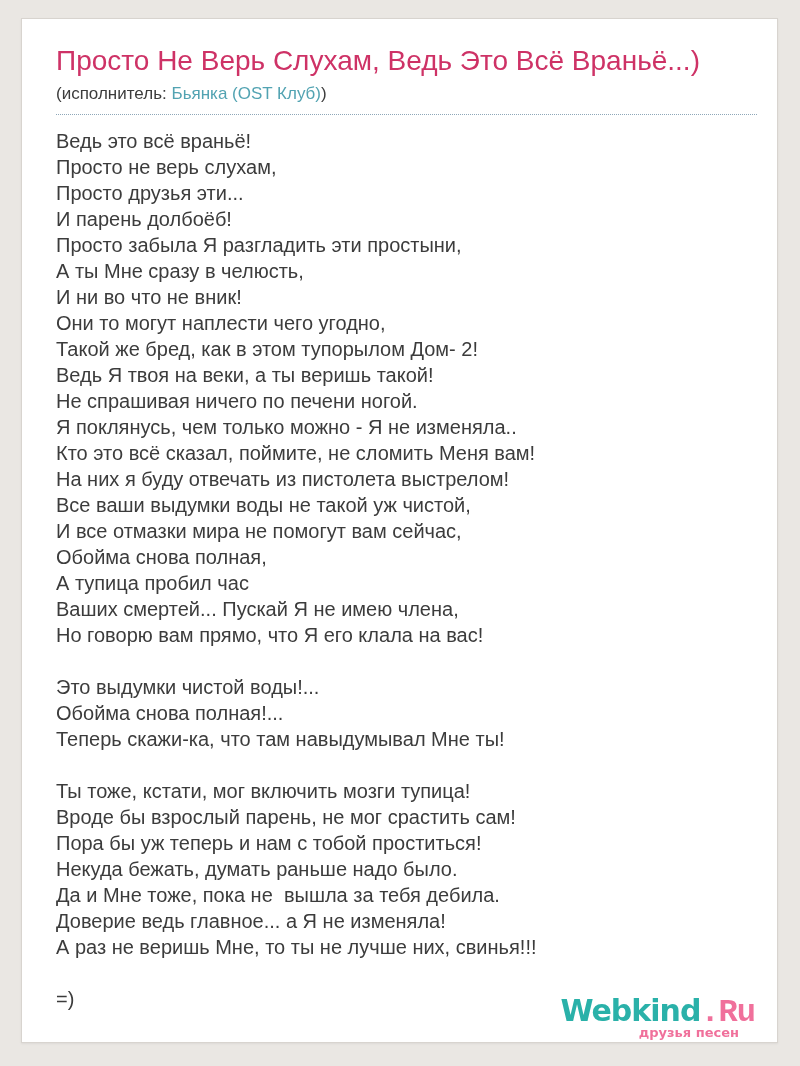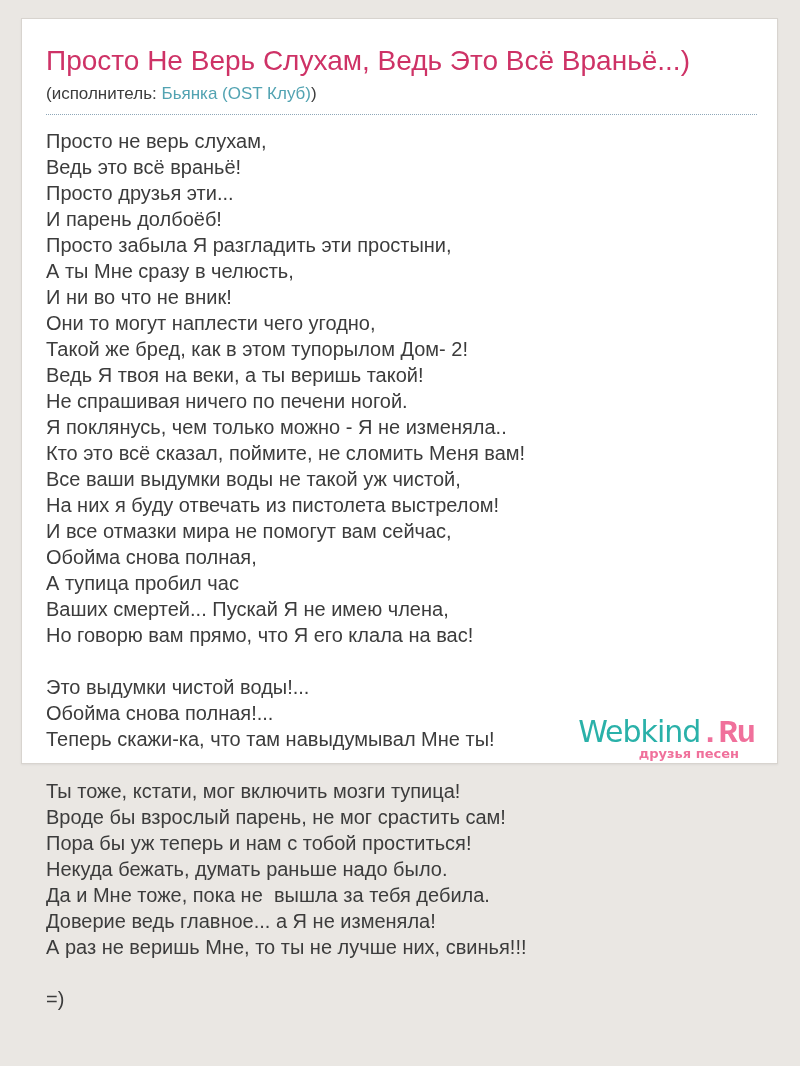--- a/index.html
+++ b/index.html
@@ -21,25 +21,25 @@
     background-image:
       radial-gradient(rgba(255,255,255,0.55) 15%, rgba(0,0,0,0) 18%),
       radial-gradient(rgba(190,185,178,0.28) 15%, rgba(0,0,0,0) 18%);
     background-size:4px 4px;
     background-position:0 0, 2px 2px;
     position:relative;
   }
   .card{
     position:absolute;
     left:21px; top:18px;
-    width:757px; height:746px;
+    width:757px; height:1025px;
     background:var(--card-bg);
     border:1px solid var(--card-border);
     box-shadow:0 1px 2px rgba(0,0,0,0.06);
-    padding:26px 20px 0 24px;
+    padding:26px 20px 0 34px;
   }
   .song-title{
     font-size:28px;
     font-weight:400;
     color:var(--title-color);
     line-height:1.15;
     white-space:nowrap;
   }
   .artist-line{
     margin-top:7px;
@@ -74,21 +74,21 @@
     position:absolute;
     right:22px;
     bottom:3px;
     text-align:right;
     line-height:1;
     text-decoration:none;
     display:block;
   }
   .logo-main{
     font-family:"DejaVu Sans", sans-serif;
-    font-weight:400;
+    font-weight:700;
     font-size:30px;
     letter-spacing:-1px;
     color:var(--logo-teal);
   }
   .logo-suffix{
     font-family:Liberation Mono, monospace;
     font-weight:700;
     font-size:32px;
     letter-spacing:-1px;
     color:var(--logo-pink);
@@ -107,35 +107,35 @@
 
 <div class="card">
 
   <h1 class="song-title">Просто Не Верь Слухам, Ведь Это Всё Враньё...)</h1>
 
   <div class="artist-line">
     <span>(исполнитель: </span><a class="artist-link">Бьянка (OST Клуб)</a><span>)</span>
   </div>
 
   <div class="lyrics">
+      <div class="lyric-line">Ведь это всё враньё!</div>
       <div class="lyric-line">Просто не верь слухам,</div>
-      <div class="lyric-line">Ведь это всё враньё!</div>
       <div class="lyric-line">Просто друзья эти...</div>
       <div class="lyric-line">И парень долбоёб!</div>
       <div class="lyric-line">Просто забыла Я разгладить эти простыни,</div>
       <div class="lyric-line">А ты Мне сразу в челюсть,</div>
       <div class="lyric-line">И ни во что не вник!</div>
       <div class="lyric-line">Они то могут наплести чего угодно,</div>
       <div class="lyric-line">Такой же бред, как в этом тупорылом Дом- 2!</div>
       <div class="lyric-line">Ведь Я твоя на веки, а ты веришь такой!</div>
       <div class="lyric-line">Не спрашивая ничего по печени ногой.</div>
       <div class="lyric-line">Я поклянусь, чем только можно - Я не изменяла..</div>
       <div class="lyric-line">Кто это всё сказал, поймите, не сломить Меня вам!</div>
+      <div class="lyric-line">На них я буду отвечать из пистолета выстрелом!</div>
       <div class="lyric-line">Все ваши выдумки воды не такой уж чистой,</div>
-      <div class="lyric-line">На них я буду отвечать из пистолета выстрелом!</div>
       <div class="lyric-line">И все отмазки мира не помогут вам сейчас,</div>
       <div class="lyric-line">Обойма снова полная,</div>
       <div class="lyric-line">А тупица пробил час</div>
       <div class="lyric-line">Ваших смертей... Пускай Я не имею члена,</div>
       <div class="lyric-line">Но говорю вам прямо, что Я его клала на вас!</div>
       <div class="lyric-line"></div>
       <div class="lyric-line">Это выдумки чистой воды!...</div>
       <div class="lyric-line">Обойма снова полная!...</div>
       <div class="lyric-line">Теперь скажи-ка, что там навыдумывал Мне ты!</div>
       <div class="lyric-line"></div>

